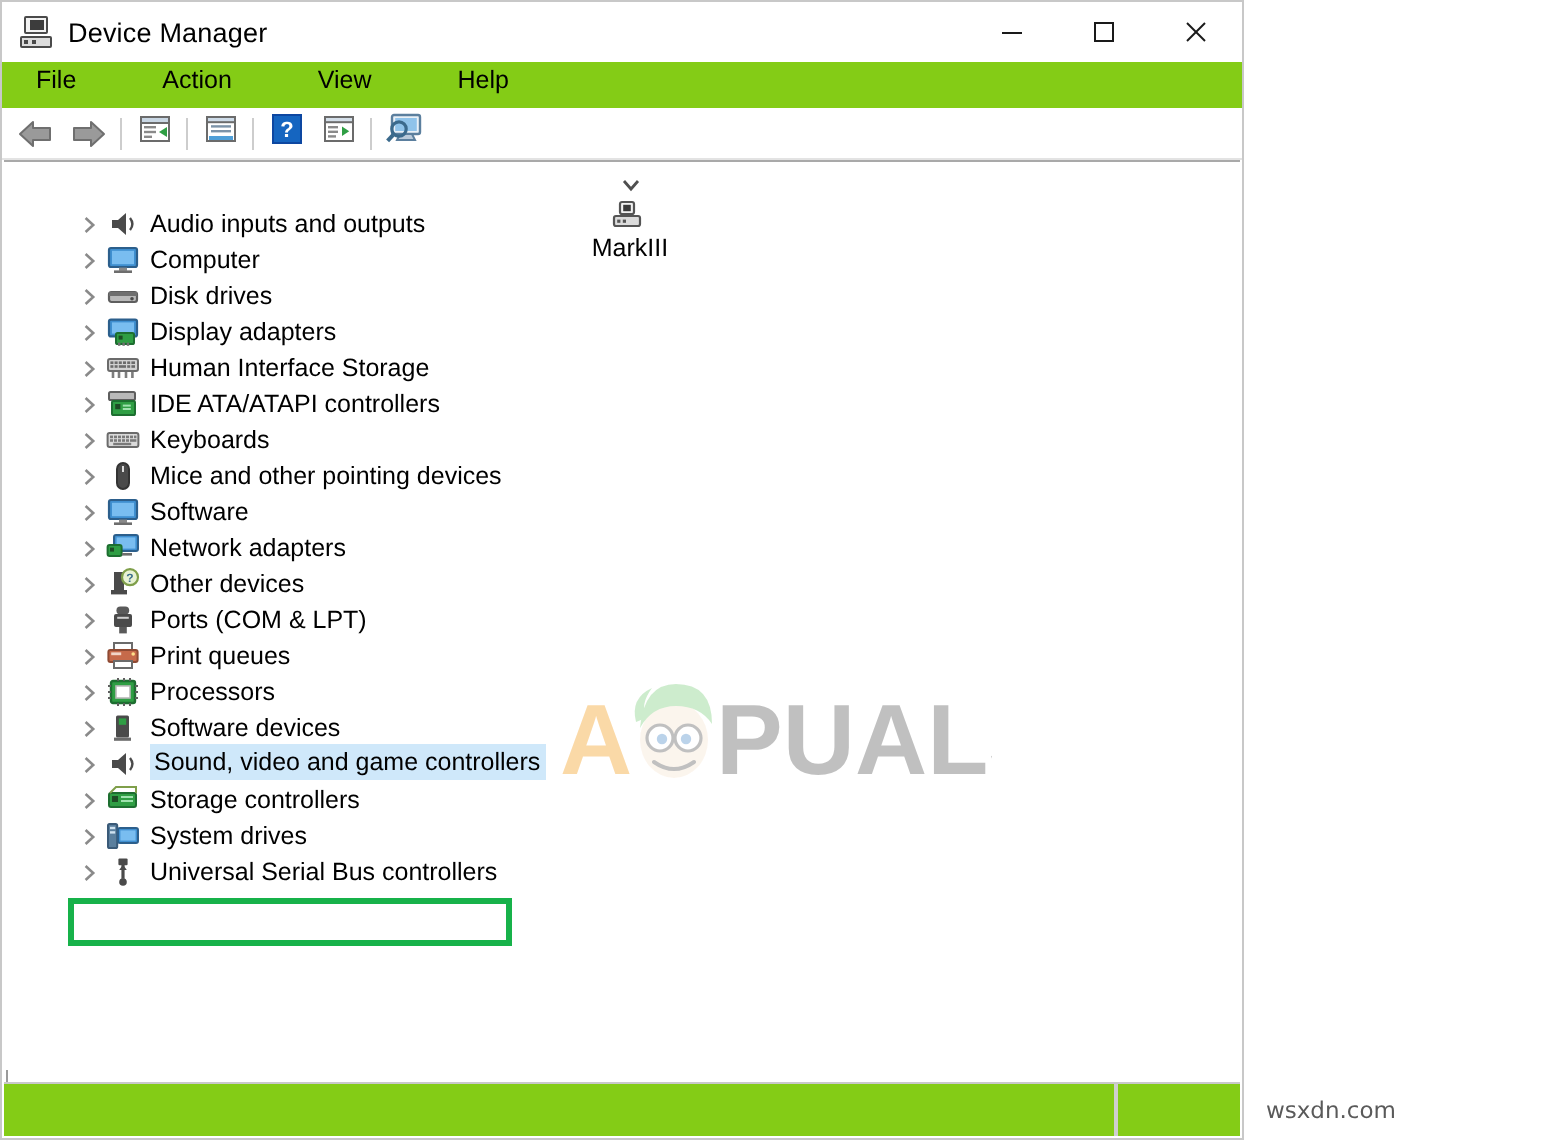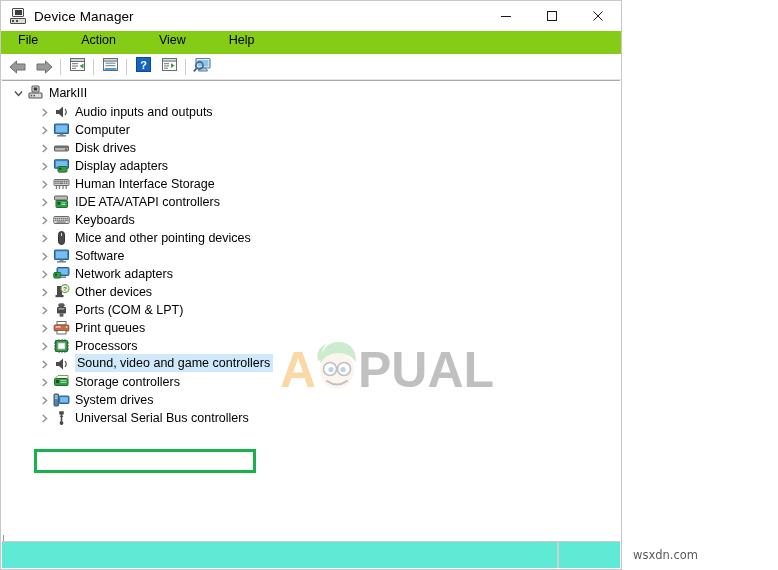--- a/index.html
+++ b/index.html
@@ -81,21 +81,21 @@
     border-top:1px solid #a9a9a9;
     overflow:hidden;
   }
   .tree{padding-top:3px;}
   .row{
     height:18px;display:flex;align-items:center;
     position:relative;
     font-size:12.5px;color:#000000;
     white-space:nowrap;
   }
-  .row.root{padding-left:8px;}
+  .row.root{padding-left:8px;flex-direction:column;}
   .row.child{padding-left:34px;align-items:flex-end;}
   .chev{
     width:16px;height:16px;flex:none;
     display:flex;align-items:center;justify-content:center;
   }
   .chev svg{display:block;}
   .ico{
     width:17px;height:16px;flex:none;margin-right:5px;margin-left:1px;
     position:relative;
   }
@@ -121,21 +121,21 @@
   .watermark{
     position:absolute;left:278px;top:256px;
     width:216px;height:62px;
     opacity:.34;
     pointer-events:none;
   }
 
   
   .statusbar{
     position:absolute;left:1px;right:1px;bottom:1px;height:26px;
-    background:#5eead4;
+    background:#84cc16;
     border-top:1px solid #c9c9c9;
     display:flex;align-items:center;
   }
   .sb-seg{height:26px;box-sizing:border-box;}
   .sb-1{flex:0 0 556px;border-right:1px solid #cfcfcf;}
   .sb-2{flex:1 1 auto;border-right:1px solid #cfcfcf;}
   .sb-3{
     flex:0 0 148px;display:flex;align-items:center;justify-content:flex-end;
     padding-right:9px;
     font-size:11.5px;color:#5a5a5a;
@@ -584,20 +584,35 @@
                 <line x1="1" y1="11" x2="2.5" y2="11"></line>
               <line x1="14.5" y1="5" x2="16" y2="5"></line>
                 <line x1="14.5" y1="8" x2="16" y2="8"></line>
                 <line x1="14.5" y1="11" x2="16" y2="11"></line>
             </g>
           </svg>
         </span>
         <span class="lbl">Processors</span>
       </div>
 
+      <div class="row child">
+        <span class="chev">
+          <svg width="9" height="9" viewBox="0 0 9 9">
+              <polyline points="2.8,1 6.6,4.5 2.8,8" fill="none" stroke="#8a8a8a" stroke-width="1.3"></polyline>
+            </svg>
+        </span>
+        <span class="ico">
+          <svg width="17" height="16" viewBox="0 0 17 16">
+            <rect x="5" y="1.8" width="6.5" height="11" rx="0.8" fill="#4a4a4a"></rect>
+            <rect x="6.4" y="3.2" width="3.7" height="3.2" fill="#2f9e44"></rect>
+            <rect x="4" y="12.8" width="8.5" height="1.6" fill="#6b6b6b"></rect>
+          </svg>
+        </span>
+        <span class="lbl">Software devices</span>
+      </div>
 
       <div class="row child selected">
         <span class="chev">
           <svg width="9" height="9" viewBox="0 0 9 9">
               <polyline points="2.8,1 6.6,4.5 2.8,8" fill="none" stroke="#8a8a8a" stroke-width="1.3"></polyline>
             </svg>
         </span>
         <span class="ico">
           <svg width="17" height="16" viewBox="0 0 17 16">
             <path d="M3 6 L6 6 L10 2.5 L10 13.5 L6 10 L3 10 Z" fill="#4a4a4a"></path>

